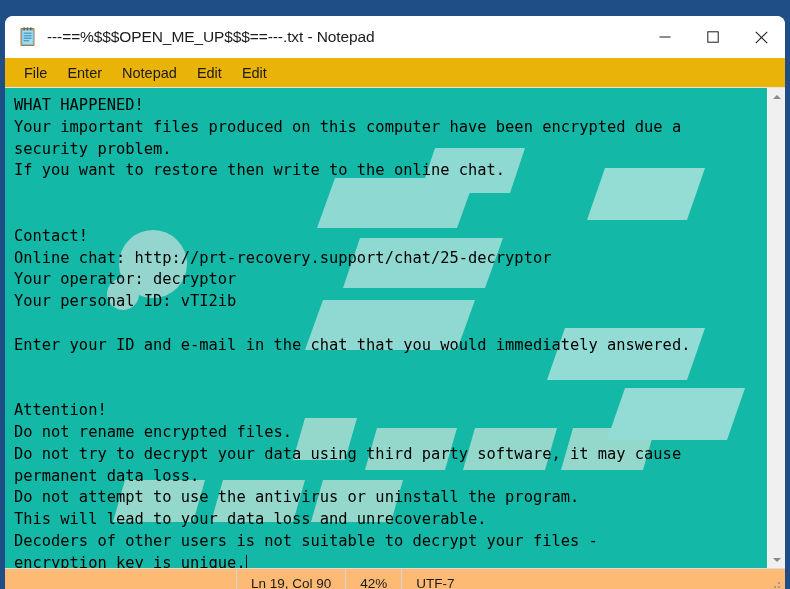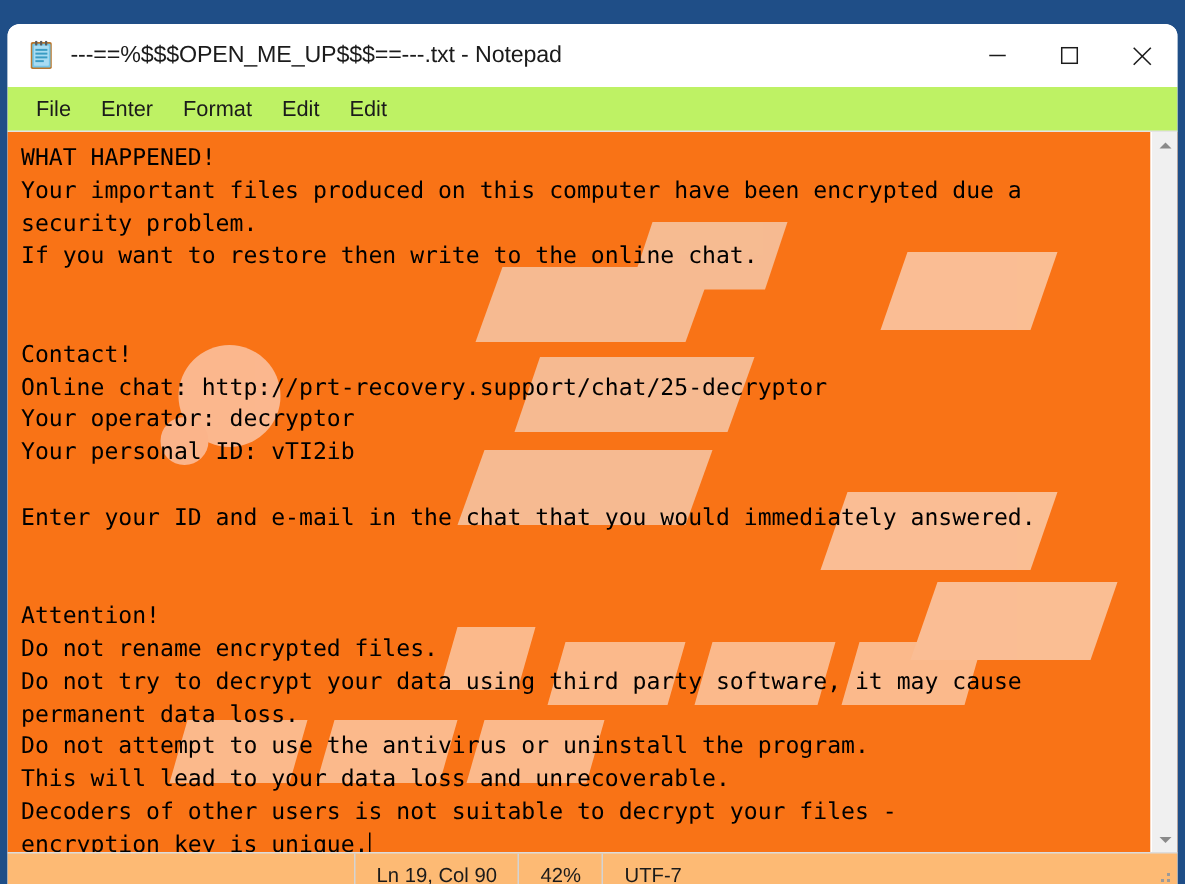--- a/index.html
+++ b/index.html
@@ -76,40 +76,40 @@
     display: flex;
     align-items: center;
     justify-content: center;
     cursor: default;
   }
 
   
   #menu-bar {
     height: 29px;
     flex: 0 0 29px;
-    background: #bef264;
+    background: #eab308;
     display: flex;
     align-items: center;
     padding-left: 9px;
     border-bottom: 1px solid #e3e3e3;
   }
   .menu-item {
     font-size: 14.5px;
     color: #1b1b1b;
     padding: 3px 10px;
     cursor: default;
     border-radius: 3px;
     white-space: nowrap;
   }
 
   
   #editor-area {
     flex: 1 1 auto;
     position: relative;
-    background: #f97316;
+    background: #14b8a6;
     overflow: hidden;
     display: flex;
   }
 
   
   #watermark {
     position: absolute;
     left: 0; top: 0;
     width: 100%;
     height: 100%;
@@ -253,21 +253,21 @@
             <line x1="0.8" y1="0.8" x2="12.2" y2="12.2" stroke="#1b1b1b" stroke-width="1.05"></line>
             <line x1="12.2" y1="0.8" x2="0.8" y2="12.2" stroke="#1b1b1b" stroke-width="1.05"></line>
           </svg>
         </div>
       </div>
     </div>
 
     <div id="menu-bar">
       <div class="menu-item">File</div>
       <div class="menu-item">Enter</div>
-      <div class="menu-item">Format</div>
+      <div class="menu-item">Notepad</div>
       <div class="menu-item">Edit</div>
       <div class="menu-item">Edit</div>
     </div>
 
     <div id="editor-area">
 
       <div id="watermark">
         <svg width="780" height="481" viewBox="0 0 780 481">
           <g opacity="0.55">
             <circle cx="148" cy="176" r="34" fill="#fdeff0"></circle>

